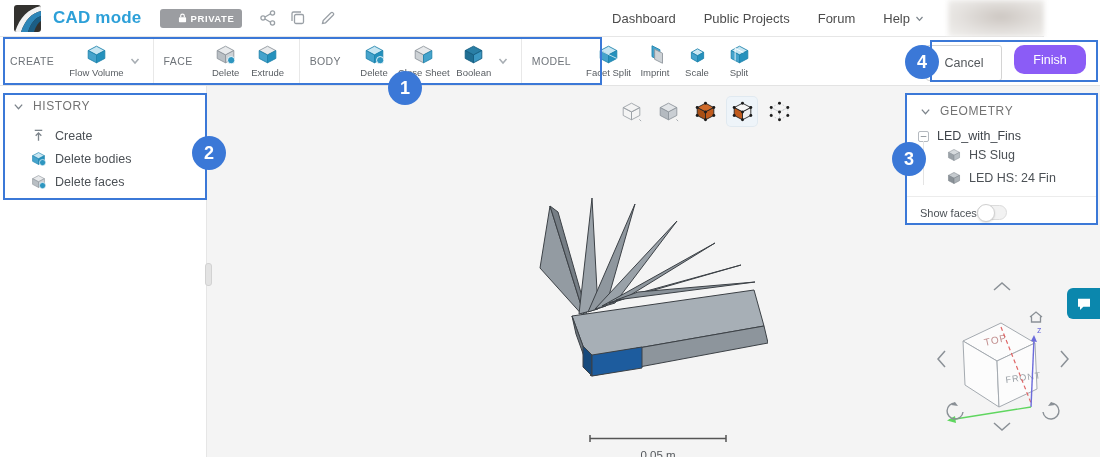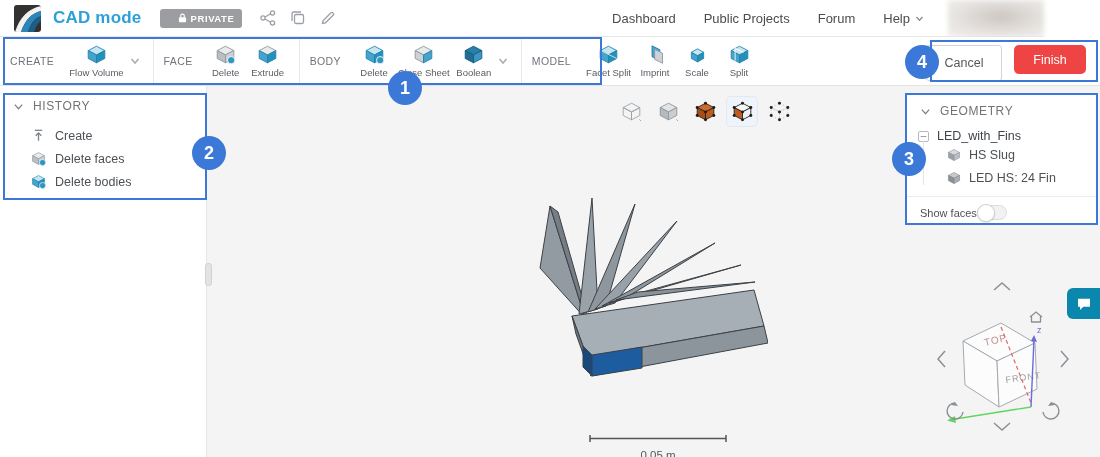--- a/index.html
+++ b/index.html
@@ -30,21 +30,21 @@
   .group-label { font-size:10.5px; color:#6f747a; letter-spacing:.4px; margin-right:12px; }
   .tool { display:flex; flex-direction:column; align-items:center; justify-content:center;
           min-width:42px; padding:2px 3px; cursor:pointer; gap:2px; }
   .tool svg.cube { width:21px; height:21px; }
   .tool-label { font-size:9.5px; color:#585d62; white-space:nowrap; }
   .dd-chevron { width:12px; height:12px; color:#a7adb3; margin:0 2px; cursor:pointer; align-self:center; }
 
   .finish-area { position:absolute; right:14px; top:45px; display:flex; gap:12px; }
   .btn-cancel { width:76px; height:36px; background:#fff; border:1px solid #d4d4d4; border-radius:3px;
                 color:#54585c; font-size:12.5px; cursor:pointer; font-family:inherit; }
-  .btn-finish { width:72px; height:29px; background:#ef4444; border:none; border-radius:5px;
+  .btn-finish { width:72px; height:29px; background:#8b5cf6; border:none; border-radius:10px;
                 color:#fff; font-size:12.5px; cursor:pointer; font-family:inherit; }
 
   
   .left-panel { position:absolute; left:0; top:86px; width:207px; height:371px; background:#fff;
                 border-right:1px solid #e6e6e6; padding-top:13px; }
   .panel-header { display:flex; align-items:center; gap:9px; padding-left:13px;
                   font-size:12px; font-weight:normal; color:#737373; letter-spacing:.6px; cursor:pointer; }
   .chev { width:11px; height:11px; color:#7c848b; }
   .hist-items { margin-top:11px; }
   .hist-item { display:flex; align-items:center; gap:9px; padding-left:31px; height:23px;
@@ -283,35 +283,35 @@
     <div class="hist-items">
       <div class="hist-item">
         <svg class="mini-icon" viewBox="0 0 16 16">
             <path d="M4 2.5 H12" stroke="#7c848b" stroke-width="1.4"></path>
             <path d="M8 13.5 V5.5 M5 8.2 L8 5.2 L11 8.2" fill="none" stroke="#7c848b" stroke-width="1.4"></path>
           </svg>
         <span>Create</span>
       </div>
       <div class="hist-item">
         <svg class="mini-icon" viewBox="0 0 24 24">
+            <polygon points="12,2.5 21.5,7.5 12,12.5 2.5,7.5" fill="#c8e6f2" stroke="#1f83ad"></polygon>
+            <polygon points="2.5,7.5 12,12.5 12,21.5 2.5,16.5" fill="#45a3cc" stroke="#1f83ad"></polygon>
+            <polygon points="21.5,7.5 12,12.5 12,21.5 21.5,16.5" fill="#2491bd" stroke="#1f83ad"></polygon>
+            <circle cx="18.5" cy="18.5" r="5" fill="#2e96c0" stroke="#fff"></circle>
+          </svg>
+        <span>Delete bodies</span>
+      </div>
+      <div class="hist-item">
+        <svg class="mini-icon" viewBox="0 0 24 24">
             <polygon points="12,2.5 21.5,7.5 12,12.5 2.5,7.5" fill="#e8eaec" stroke="#8e959b"></polygon>
             <polygon points="2.5,7.5 12,12.5 12,21.5 2.5,16.5" fill="#b9bfc4" stroke="#8e959b"></polygon>
             <polygon points="21.5,7.5 12,12.5 12,21.5 21.5,16.5" fill="#cdd2d6" stroke="#8e959b"></polygon>
             <circle cx="18.5" cy="18.5" r="5" fill="#2e96c0" stroke="#fff"></circle>
           </svg>
         <span>Delete faces</span>
-      </div>
-      <div class="hist-item">
-        <svg class="mini-icon" viewBox="0 0 24 24">
-            <polygon points="12,2.5 21.5,7.5 12,12.5 2.5,7.5" fill="#c8e6f2" stroke="#1f83ad"></polygon>
-            <polygon points="2.5,7.5 12,12.5 12,21.5 2.5,16.5" fill="#45a3cc" stroke="#1f83ad"></polygon>
-            <polygon points="21.5,7.5 12,12.5 12,21.5 21.5,16.5" fill="#2491bd" stroke="#1f83ad"></polygon>
-            <circle cx="18.5" cy="18.5" r="5" fill="#2e96c0" stroke="#fff"></circle>
-          </svg>
-        <span>Delete bodies</span>
       </div>
     </div>
   </div>
 
   <div class="canvas"></div>
   <div class="collapse-handle"></div>
 
   <div class="view-icons">
     <div class="view-btn">
       <svg viewBox="0 0 24 24">

